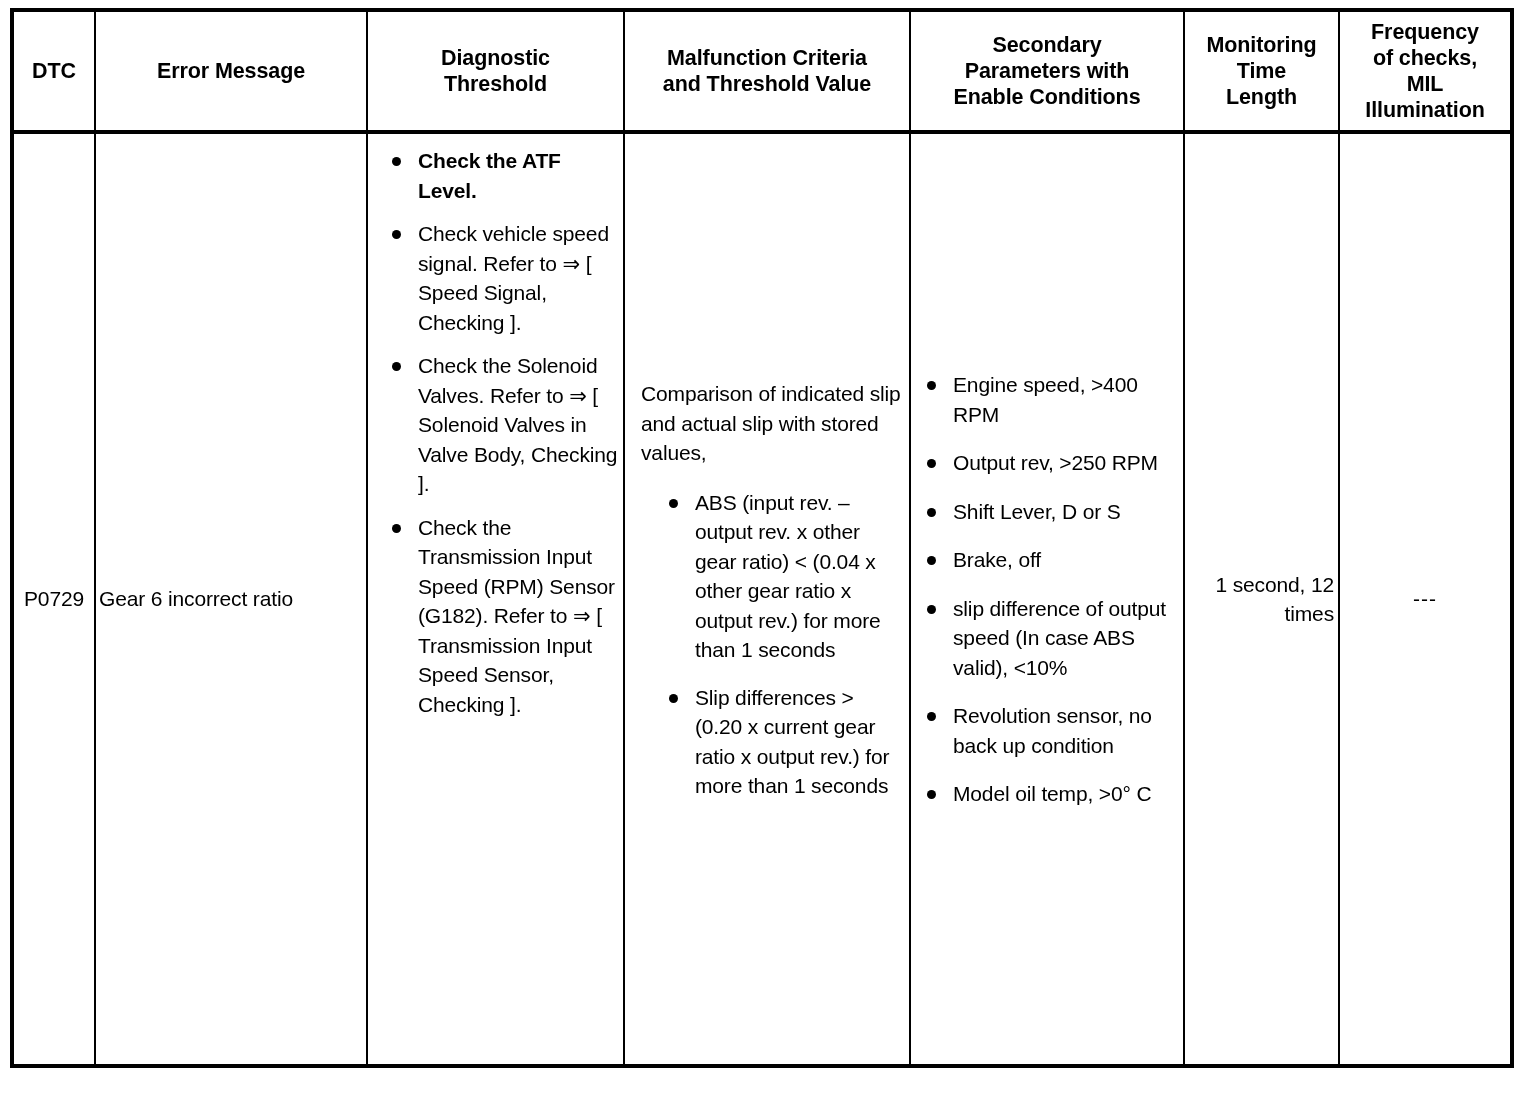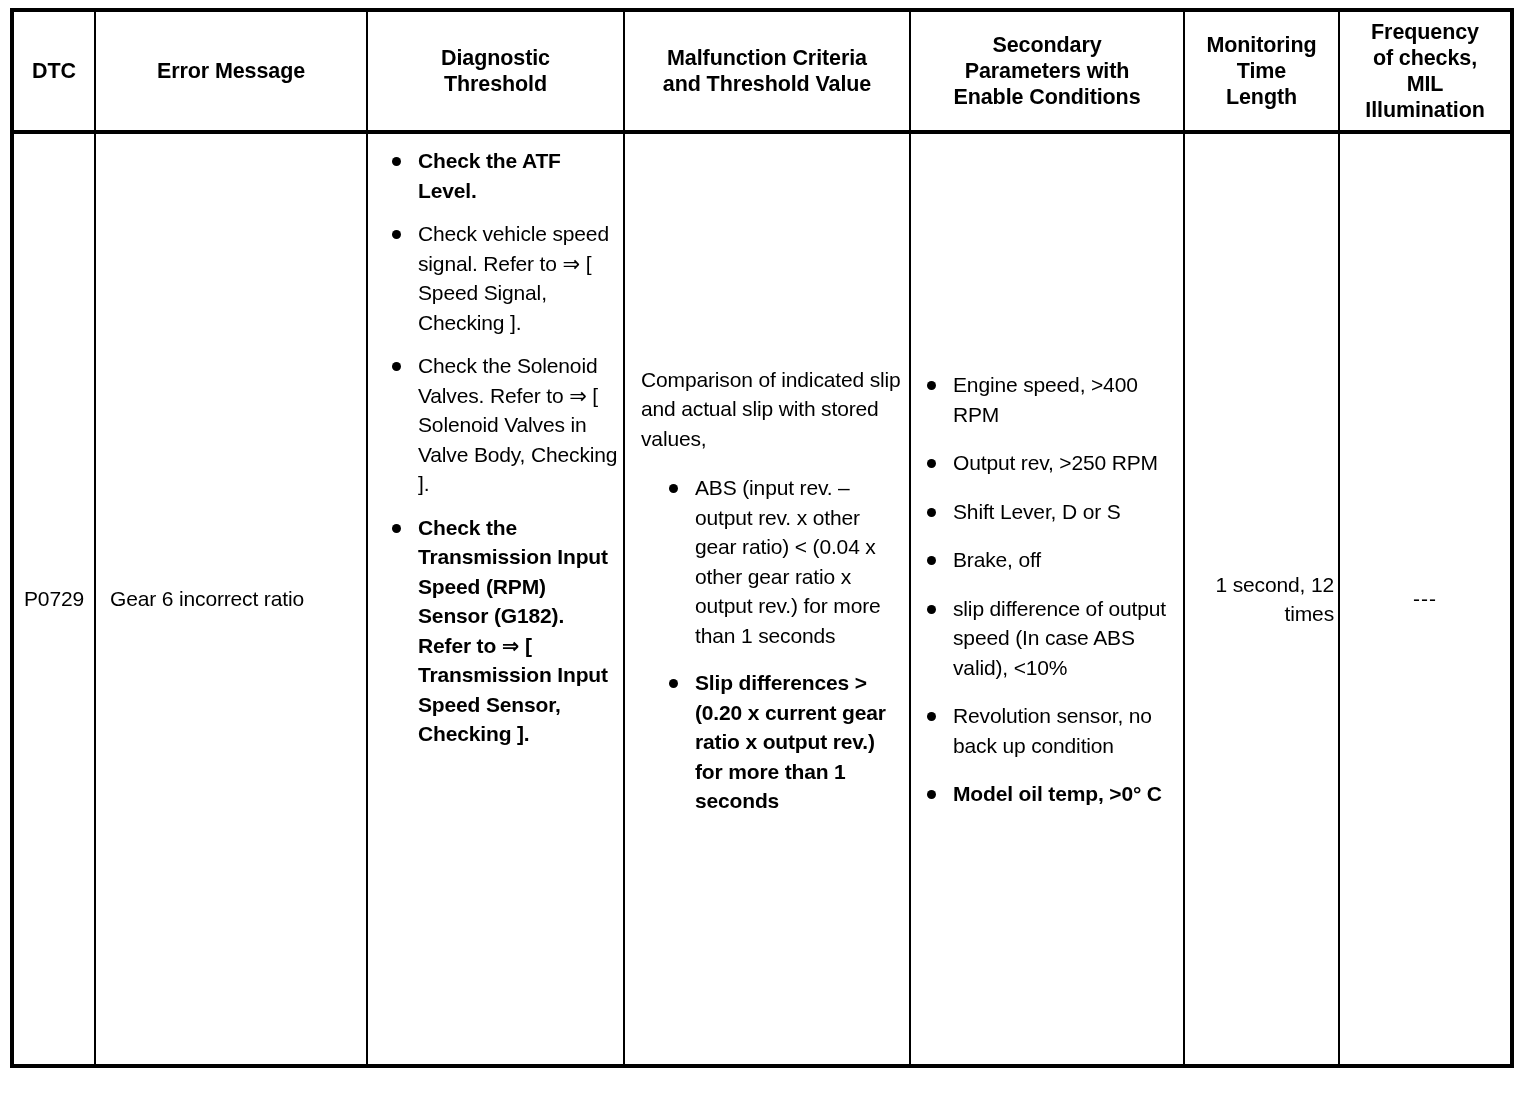--- a/index.html
+++ b/index.html
@@ -52,32 +52,32 @@
   .c-err   {width:272px;}
   .c-diag  {width:257px;}
   .c-mal   {width:286px;}
   .c-sec   {width:274px;}
   .c-mon   {width:155px;}
   .c-freq  {width:173px;}
 
   
   .mid{display:flex;flex-direction:column;justify-content:center;height:100%;}
   .mid.ctr{align-items:center;text-align:right;}
-  .pad{padding:0 14px;}
+  .pad{padding:0 3px;}
 
   .cellwrap{height:100%;box-sizing:border-box;}
 
   
   ul.bl{list-style:none;margin:0;padding:0;}
   ul.bl > li{
     position:relative;
     padding-left:28px;
     margin:0 0 16px 0;
   }
-  ul.bl > li:last-child{margin-bottom:0;font-weight:bold;}
+  ul.bl > li:last-child{margin-bottom:0;}
   ul.bl > li::before{
     content:"";
     position:absolute;
     left:2px; top:11px;
     width:9px;height:9px;
     border-radius:50%;
     background:#000;
   }
 
   

